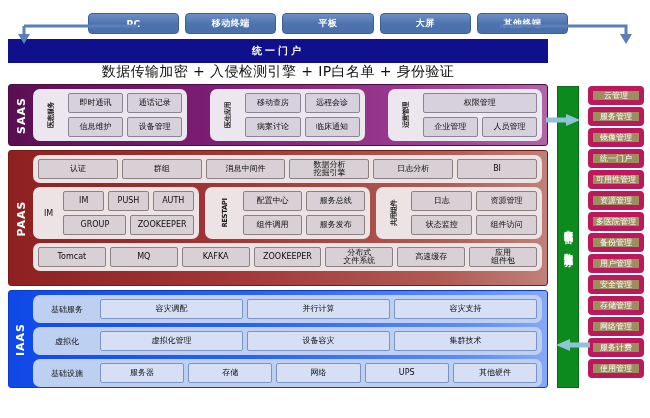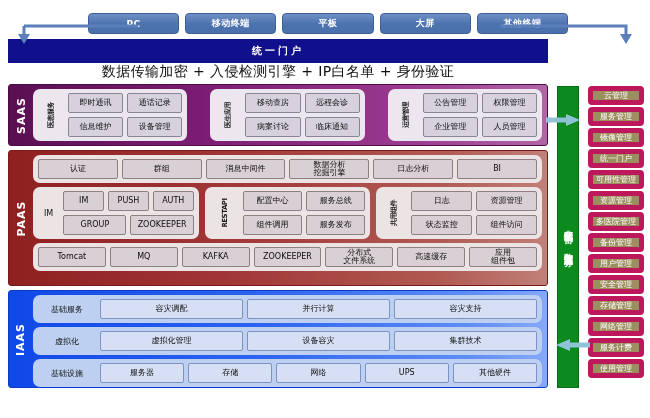--- a/index.html
+++ b/index.html
@@ -291,21 +291,20 @@
               <div class="cell ">临床通知</div>
             </div>
           </div>
         </div>
         <div class="group saas-group">
           <div class="vlabel">
             <span>运营管理</span>
           </div>
           <div class="row2">
             <div class="cells cells-row">
-              <div class="cell ">公告管理</div>
               <div class="cell ">权限管理</div>
             </div>
             <div class="cells cells-row">
               <div class="cell ">企业管理</div>
               <div class="cell ">人员管理</div>
             </div>
           </div>
         </div>
       </div>
   </div>

